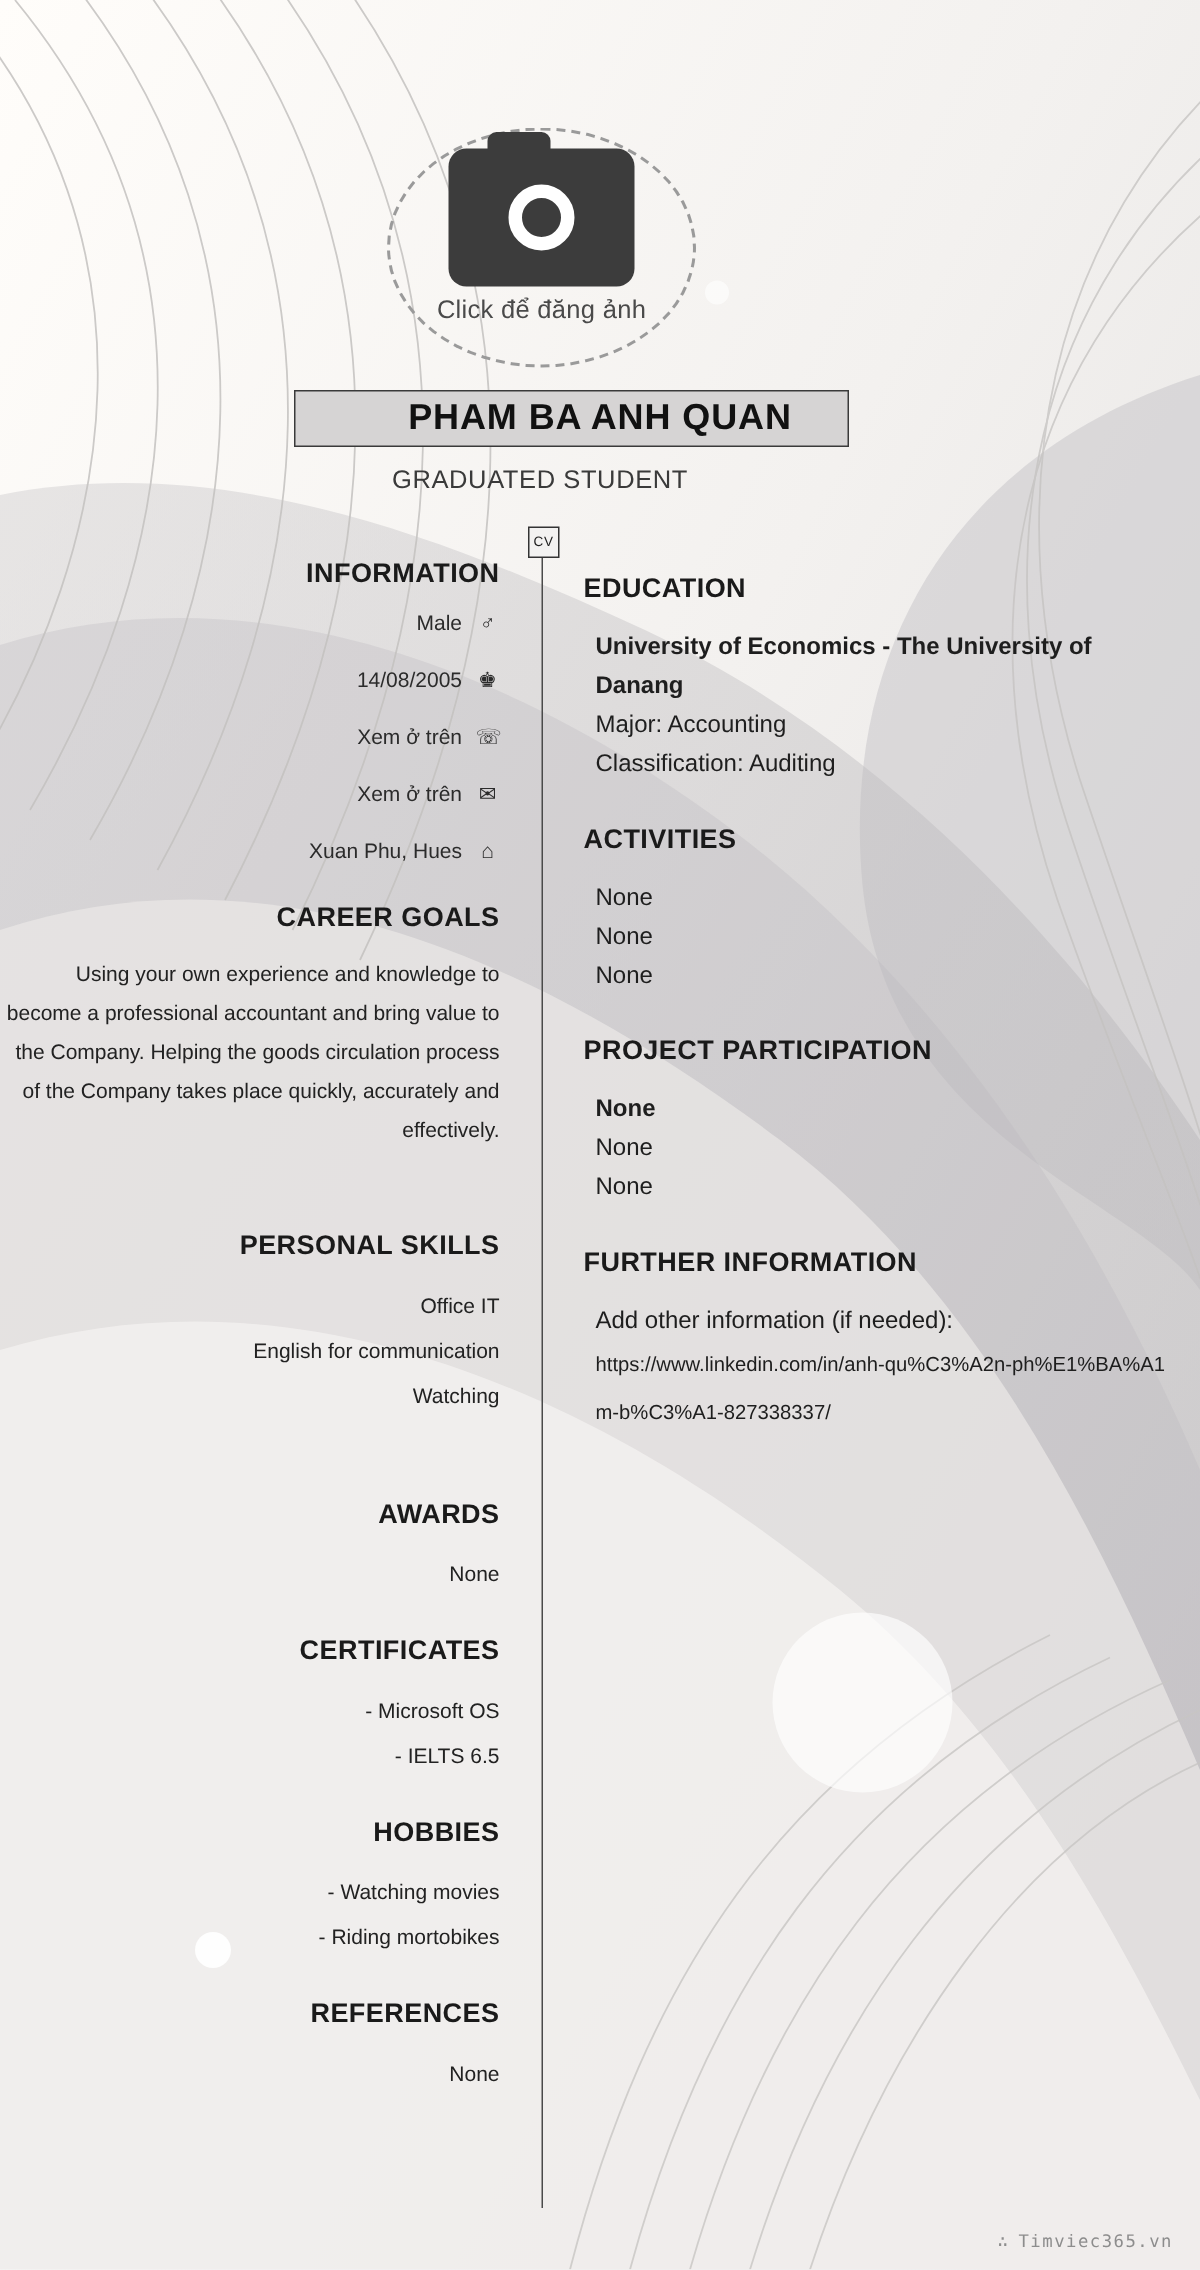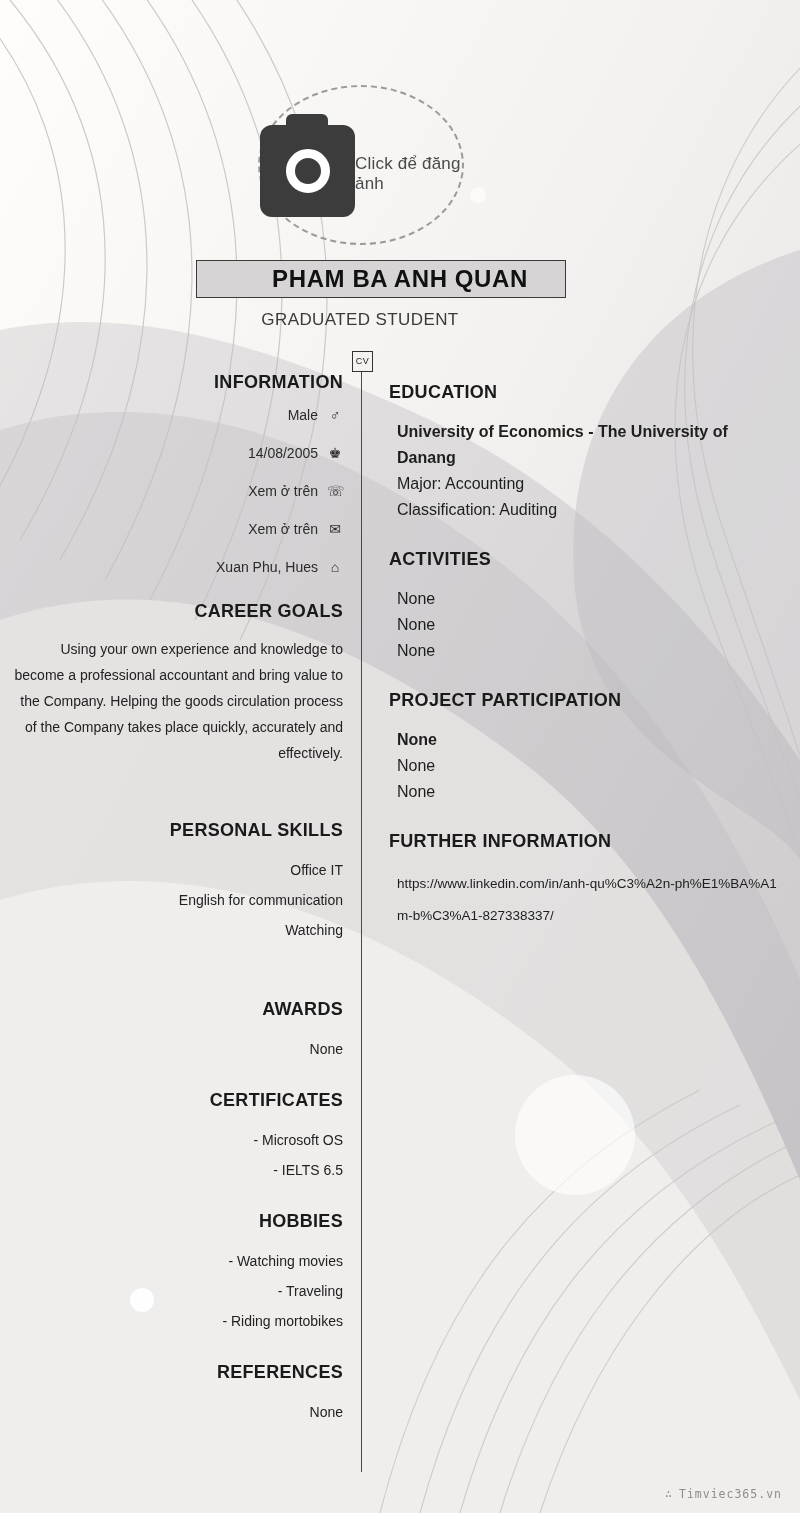--- a/index.html
+++ b/index.html
@@ -34,20 +34,21 @@
   
   .photo-circle {
     position: absolute;
     left: 258px;
     top: 85px;
     width: 206px;
     height: 160px;
     border-radius: 50%;
     border: 2px dashed #9a9a9a;
     display: flex;
+    flex-direction: column;
     align-items: center;
     justify-content: flex-start;
     box-sizing: border-box;
     padding-top: 12px;
   }
   .camera {
     width: 124px;
     height: 92px;
     background: #3c3c3c;
     border-radius: 12px;
@@ -138,21 +139,20 @@
     letter-spacing: 0.5px;
   }
 
   
   .col-left {
     position: absolute;
     left: 0;
     top: 372px;
     width: 333px;
     text-align: right;
-    margin-left: 10px;
   }
   .col-right {
     position: absolute;
     left: 389px;
     top: 382px;
     width: 390px;
     text-align: left;
   }
 
   .sec-title {
@@ -350,21 +350,20 @@
 
     <div class="block">
       <div class="sec-title">CERTIFICATES</div>
       <div class="li">- Microsoft OS</div>
       <div class="li">-  IELTS 6.5</div>
     </div>
 
     <div class="block">
       <div class="sec-title">HOBBIES</div>
       <div class="li">- Watching movies</div>
-      <div class="li">- Traveling</div>
       <div class="li">- Riding mortobikes</div>
     </div>
 
     <div class="block">
       <div class="sec-title">REFERENCES</div>
       <div class="li">None</div>
     </div>
 
   </div>
 
@@ -386,20 +385,21 @@
 
     <div class="r-sec">
       <div class="sec-title">PROJECT PARTICIPATION</div>
       <div class="r-line bold">None</div>
       <div class="r-line">None</div>
       <div class="r-line">None</div>
     </div>
 
     <div class="r-sec">
       <div class="sec-title">FURTHER INFORMATION</div>
+      <div class="r-line">Add other information (if needed):</div>
       <div class="r-url">https://www.linkedin.com/in/anh-qu%C3%A2n-ph%E1%BA%A1m-b%C3%A1-827338337/</div>
     </div>
 
   </div>
 
   <div class="footer">
     <span>∴</span>
     <span>Timviec365.vn</span>
   </div>
 

